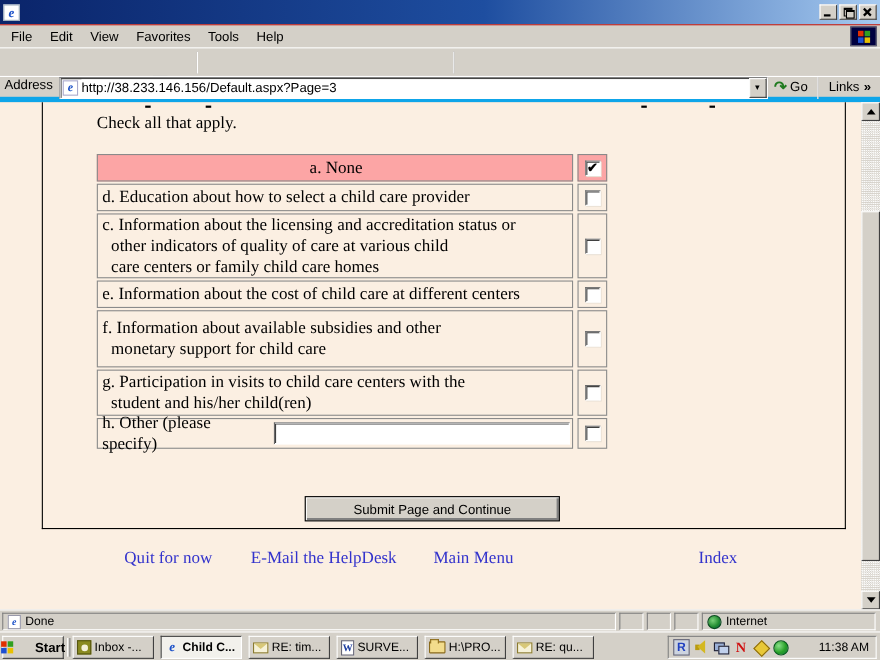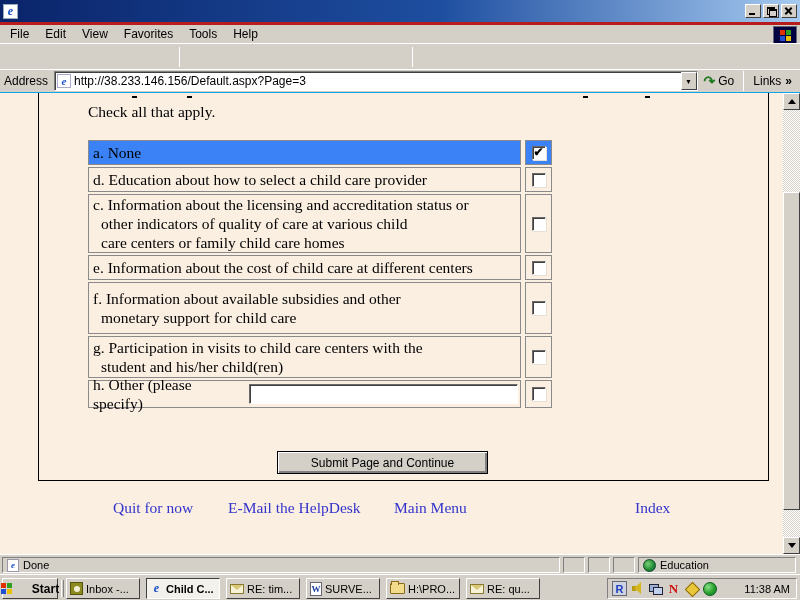--- a/index.html
+++ b/index.html
@@ -20,21 +20,21 @@
   .winbtn-max::after{content:"";position:absolute;left:5px;top:4px;width:6px;height:5px;border:1px solid #000;border-top-width:2px;background:#D4D0C8;}
   .winbtn-max::before{content:"";position:absolute;left:3px;top:2px;width:6px;height:5px;border:1px solid #000;border-top-width:2px;background:#D4D0C8;}
   .winbtn-close::before,.winbtn-close::after{content:"";position:absolute;left:2px;top:5px;width:9px;height:2px;background:#000;}
   .winbtn-close::before{transform:rotate(45deg);}
   .winbtn-close::after{transform:rotate(-45deg);}
   .ie-logo{width:15px;height:15px;background:#fff;border:1px solid #9ab;display:inline-flex;
     align-items:center;justify-content:center;font:bold italic 12px "Liberation Serif",serif;color:#1a50c8;}
 
   
   .menubar{position:absolute;top:22px;left:0;width:800px;height:21px;background:#D4D0C8;
-    border-top:3px solid #b91c1c;display:flex;align-items:center;padding-left:2px;}
+    border-top:1px solid #b91c1c;display:flex;align-items:center;padding-left:2px;}
   .menu-item{padding:3px 8px;font-size:12px;color:#000;}
   .throbber{position:absolute;right:3px;top:1px;width:24px;height:18px;background:#000040;
     display:flex;align-items:center;justify-content:center;border:1px solid #667;}
   .flag{display:grid;grid-template-columns:5px 5px;grid-template-rows:5px 5px;gap:1px;}
   .flag i{display:block;}
   .flag i:nth-child(1){background:#e03000;}
   .flag i:nth-child(2){background:#30a020;}
   .flag i:nth-child(3){background:#2050d0;}
   .flag i:nth-child(4){background:#e8c000;}
 
@@ -67,21 +67,21 @@
   .ic-print::before{content:"";position:absolute;left:3px;top:0;width:10px;height:5px;background:#fff;border:1px solid #555;}
   .ic-print::after{content:"";position:absolute;left:0;bottom:1px;width:16px;height:7px;background:#b8b4ac;border:1px solid #555;}
   .ic-page{width:12px;height:14px;background:#fff;border:1px solid #555;position:relative;}
   .ic-edit::after{content:"";position:absolute;left:2px;top:3px;width:10px;height:3px;background:#d88820;transform:rotate(-35deg);}
   .ic-discuss::after{content:"";position:absolute;left:2px;top:3px;width:7px;height:1px;background:#777;
     box-shadow:0 3px 0 #777,0 6px 0 #777;}
   .ic-msgr::after{content:"";position:absolute;left:3px;top:4px;width:5px;height:5px;background:#4a7ac0;border-radius:50%;}
 
   
   .addressbar{position:absolute;top:69px;left:0;width:800px;height:24px;background:#D4D0C8;
-    border-top:1px solid #fff;border-bottom:1px solid #0ea5e9;display:flex;align-items:center;padding:0 4px;}
+    border-top:1px solid #fff;border-bottom:5px solid #0ea5e9;display:flex;padding:0 4px;}
   .addr-label{font-size:12px;margin-right:6px;}
   .addr-field{flex:1;height:20px;background:#fff;display:flex;align-items:center;
     border-top:1px solid #808080;border-left:1px solid #808080;border-bottom:1px solid #fff;border-right:1px solid #fff;
     box-shadow:inset 1px 1px 0 #404040;padding-left:2px;}
   .addr-ico{width:14px;height:14px;background:#fff;display:inline-flex;align-items:center;justify-content:center;
     font:bold italic 11px "Liberation Serif",serif;color:#1a50c8;border:1px solid #aac;margin-right:3px;}
   .addr-input{flex:1;border:0;outline:0;font:12px "Liberation Sans",sans-serif;height:16px;padding:0;background:#fff;}
   .addr-drop{width:16px;height:18px;background:#D4D0C8;display:flex;align-items:center;justify-content:center;
     border-top:1px solid #fff;border-left:1px solid #fff;border-right:1px solid #404040;border-bottom:1px solid #404040;}
   .addr-drop::before{content:"▼";font-size:7px;}
@@ -94,31 +94,31 @@
   .viewport{position:absolute;top:93px;left:0;width:783px;height:461px;background:#FBEFE2;overflow:hidden;}
   .remnant{position:absolute;top:3px;height:2px;width:5px;background:#000;}
   .instruction{position:absolute;left:88px;top:10px;font:15.5px "Liberation Serif",serif;color:#000;}
   .qbox{position:absolute;left:38px;top:-6px;width:731px;height:394px;
     border-left:1px solid #000;border-right:1px solid #000;border-bottom:1px solid #000;}
   .qtable{position:absolute;left:88px;top:47px;width:464px;}
   .row{display:flex;margin-bottom:2px;}
   .cell{border:1px solid #8a8a8a;background:#FBEFE2;}
   .cell.label{width:434px;padding:1px 2px 1px 4px;font:15.5px/19px "Liberation Serif",serif;display:flex;flex-direction:column;justify-content:center;}
   .cell.cb{width:27px;margin-left:4px;display:flex;align-items:center;justify-content:center;}
-  .row.hl .cell{background:#3b82f6;}
+  .row.hl .cell{background:#fca5a5;text-align:center;}
   .cont{padding-left:8px;}
   .checkbox{width:14px;height:14px;background:#fff;position:relative;
     border-top:1px solid #6a6a6a;border-left:1px solid #6a6a6a;border-bottom:1px solid #fff;border-right:1px solid #fff;
     box-shadow:inset 1px 1px 0 #404040, 1px 1px 0 #e8e0d4;}
   .checkbox.checked::after{content:"✔";position:absolute;left:1px;top:-2px;font-size:12px;font-weight:bold;color:#000;}
   .hrow-flex{display:flex;align-items:center;gap:6px;}
   .other-input{width:272px;height:20px;background:#fff;
     border-top:1px solid #6a6a6a;border-left:1px solid #6a6a6a;border-bottom:1px solid #fff;border-right:1px solid #fff;
     box-shadow:inset 1px 1px 0 #404040;outline:0;font:13px "Liberation Sans",sans-serif;}
-  .submit-btn{position:absolute;left:277px;top:358px;width:211px;height:23px;background:#D4D0C8;
+  .submit-btn{position:absolute;left:277px;top:358px;width:232px;height:23px;background:#D4D0C8;
     border:1px solid #000;box-shadow:inset 1px 1px 0 #fff,inset -2px -2px 0 #808080;
     font:12px "Liberation Sans",sans-serif;color:#000;}
   .footer-link{position:absolute;top:406px;font:15.5px "Liberation Serif",serif;color:#3333CC;white-space:nowrap;cursor:pointer;}
 
   
   .scrollbar{position:absolute;top:93px;left:783px;width:17px;height:461px;
     background:conic-gradient(#fff 25%,#D4D0C8 0 50%,#fff 0 75%,#D4D0C8 0) 0 0/2px 2px;}
   .sb-btn{position:absolute;left:0;width:17px;height:17px;background:#D4D0C8;
     border-top:1px solid #fff;border-left:1px solid #fff;border-right:1px solid #404040;border-bottom:1px solid #404040;
     display:flex;align-items:center;justify-content:center;}
@@ -367,21 +367,21 @@
   <div class="statusbar">
     <span class="pane" style="left:2px;width:558px">
       <span class="mini-ie">e</span>
       <span>Done</span>
     </span>
     <span class="pane" style="left:563px;width:22px"></span>
     <span class="pane" style="left:588px;width:22px"></span>
     <span class="pane" style="left:613px;width:22px"></span>
     <span class="pane" style="left:638px;width:158px">
       <span class="globe"></span>
-      <span>Education</span>
+      <span>Internet</span>
     </span>
   </div>
 
   <div class="taskbar">
     <span class="start-btn">
       <span class="flag">
           <i></i>
           <i></i>
           <i></i>
           <i></i>

